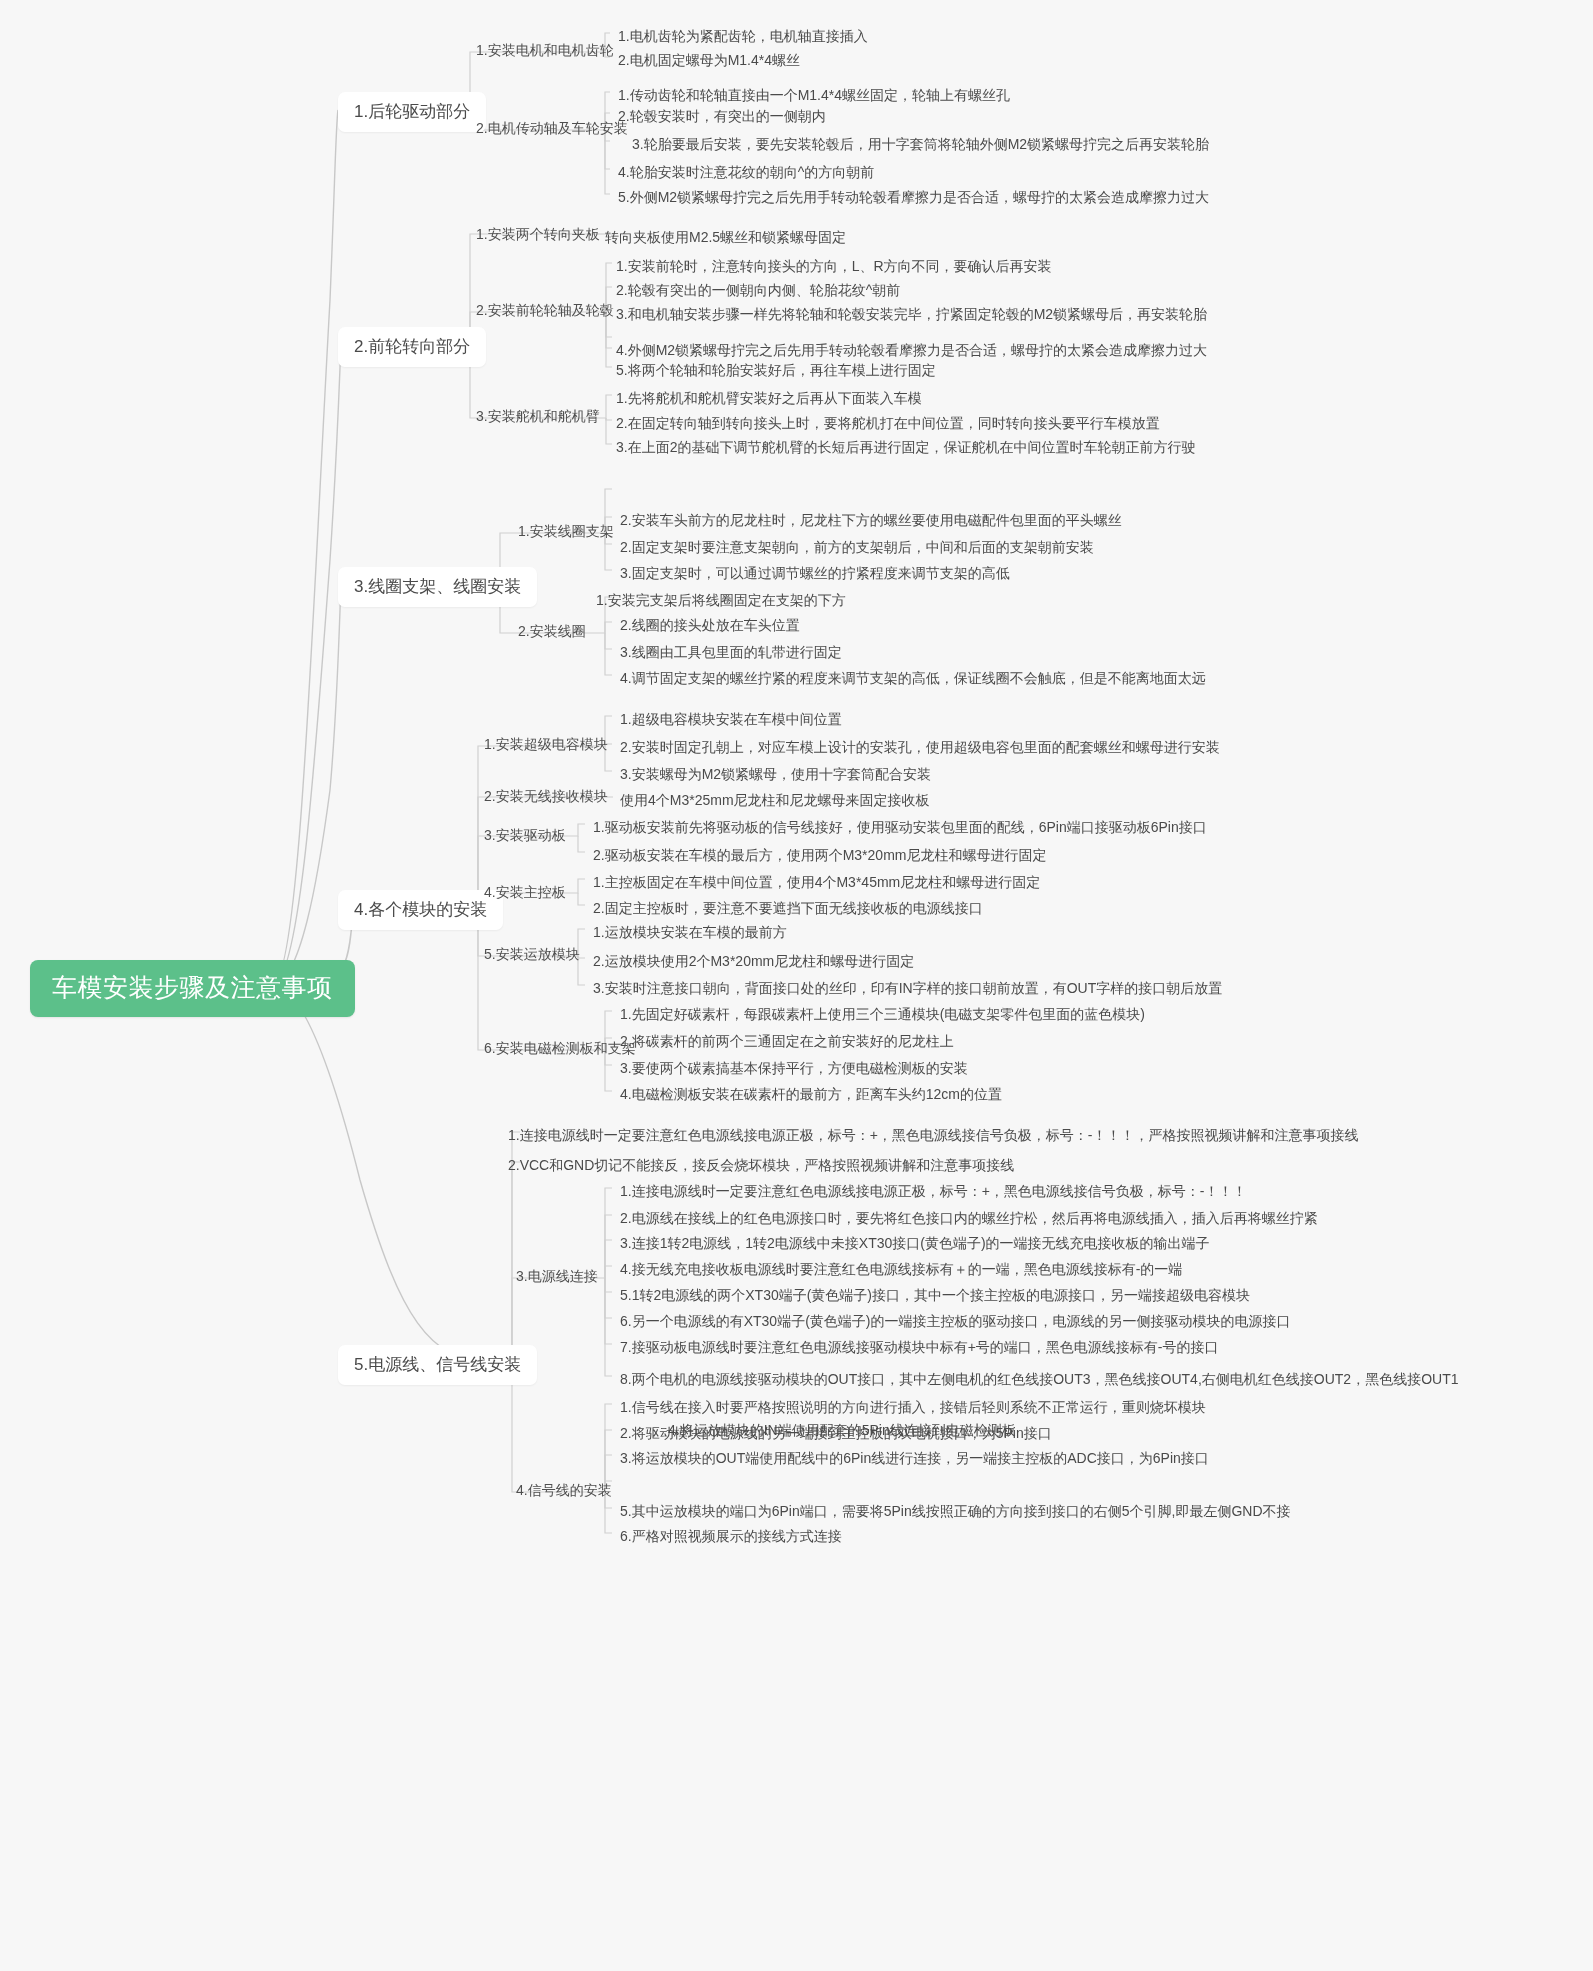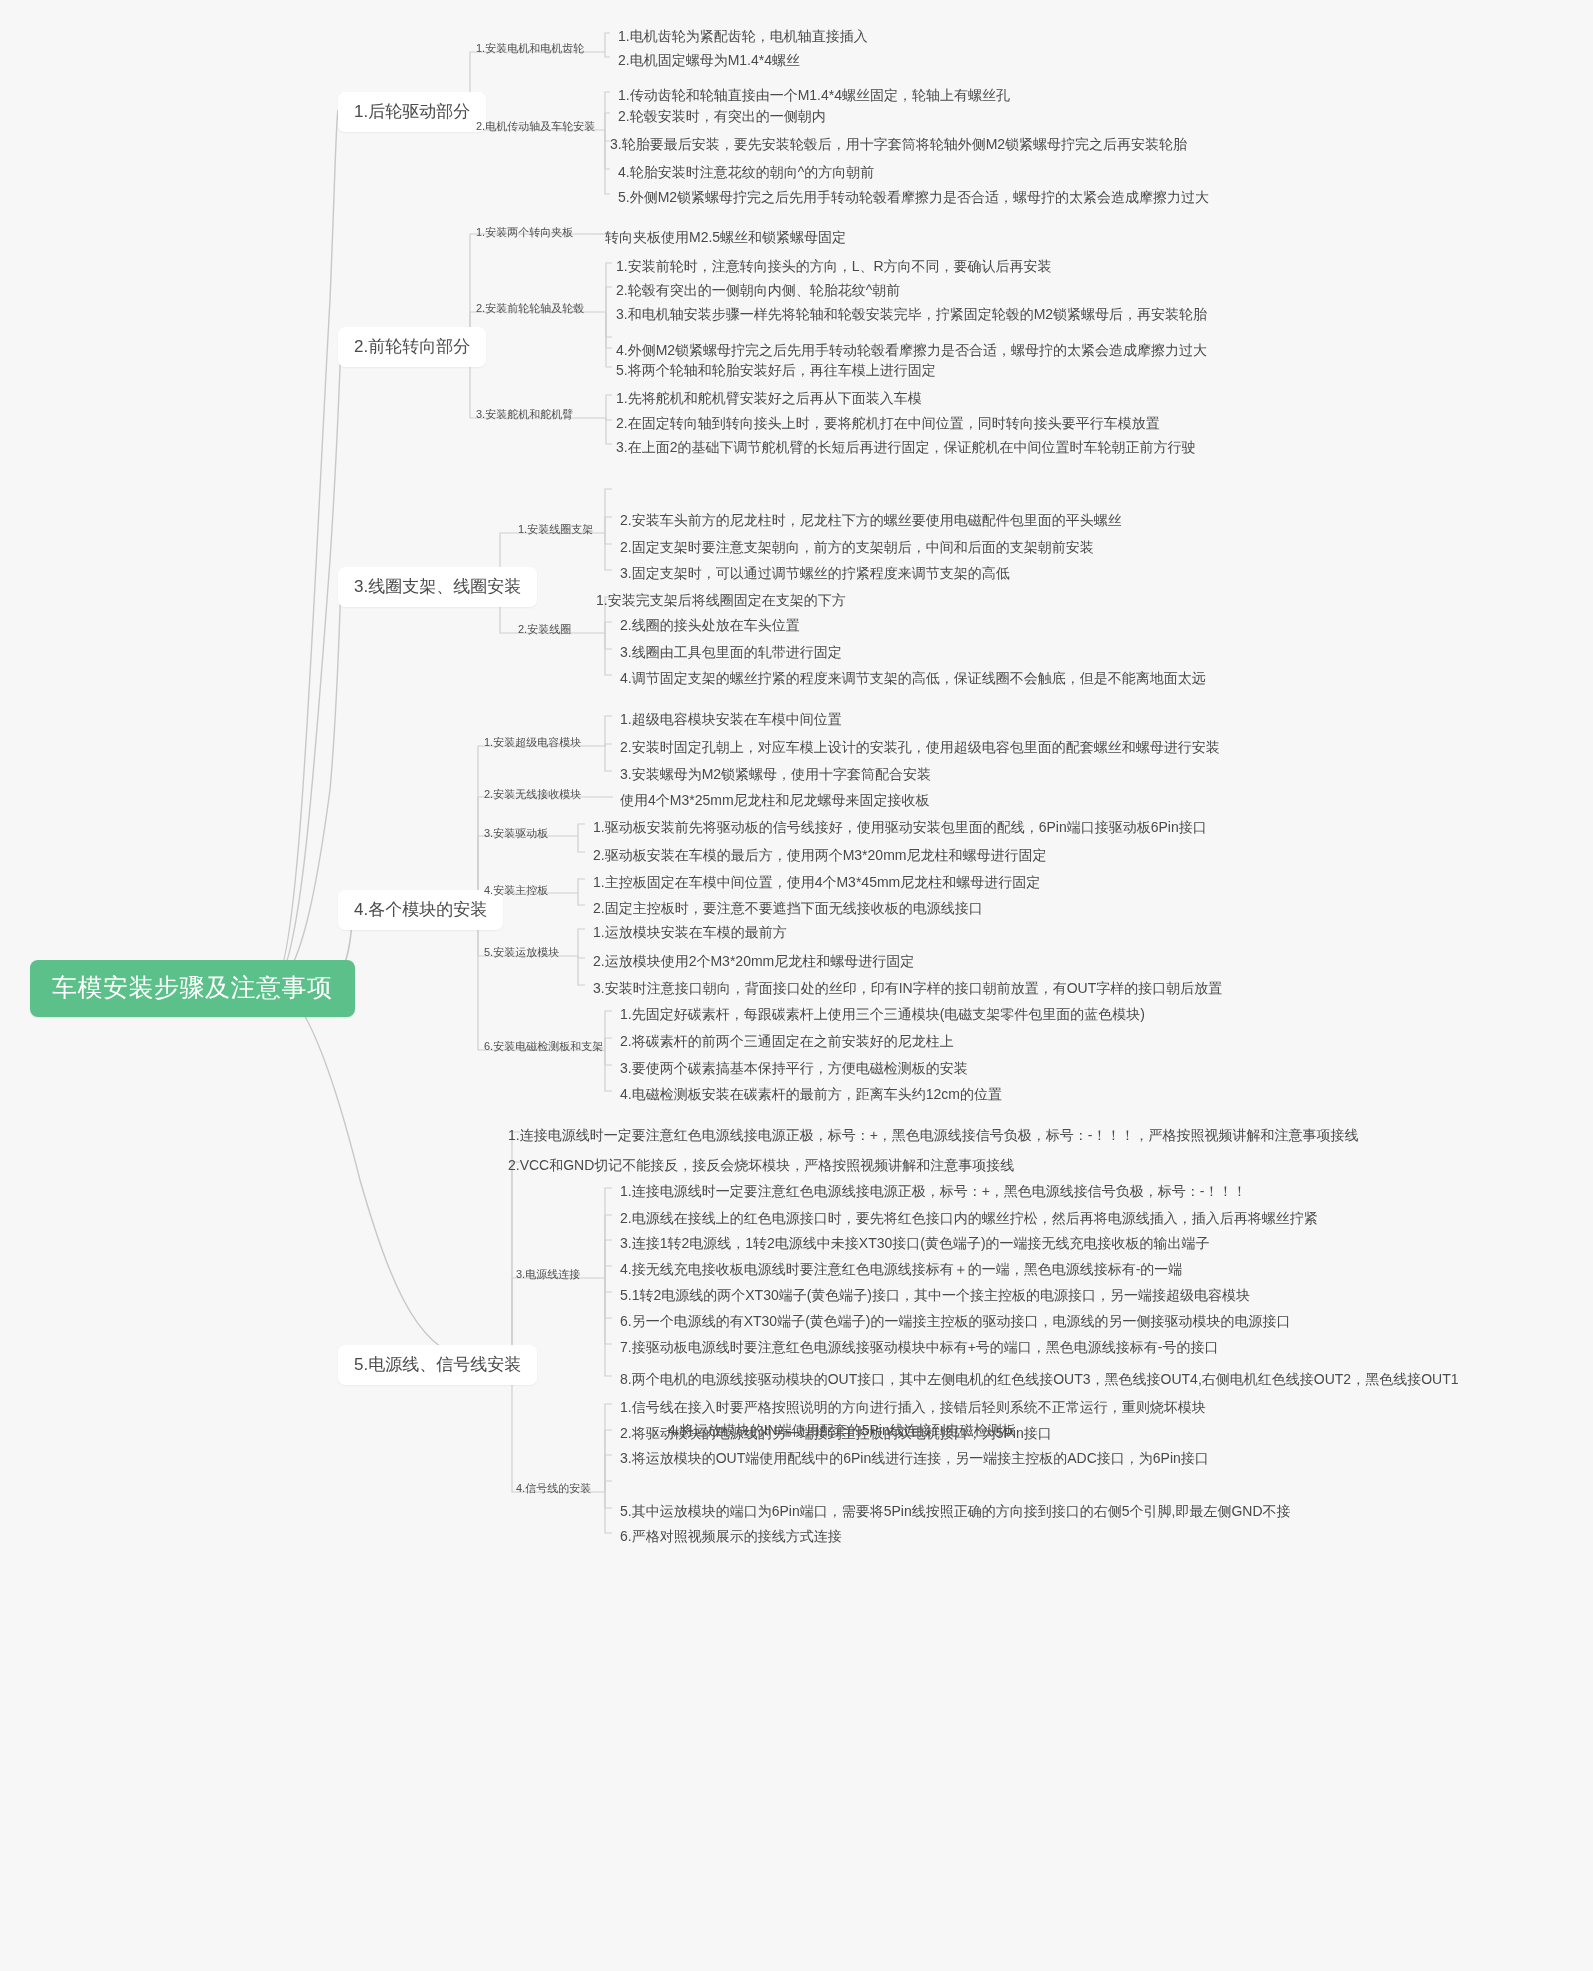--- a/index.html
+++ b/index.html
@@ -41,21 +41,21 @@
     background: #ffffff;
     color: #4a4a4a;
     border-radius: 7px;
     font-size: 17px;
     padding: 9px 16px 10px 16px;
     box-shadow: 0 1px 2px rgba(0,0,0,0.05);
   }
   
   .lvl2 {
     color: #4f4f4f;
-    font-size: 11px;
+    font-size: 14px;
     padding: 2px 6px;
     background: transparent;
   }
   
   .lvl3 {
     color: #4a4a4a;
     font-size: 14px;
     padding: 5px 8px 6px 8px;
     background: transparent;
   }
@@ -156,21 +156,21 @@
 
   <div class="node root" style="left:30px; top:960px;">车模安装步骤及注意事项</div>
 
   <div class="node lvl1" style="left:338px; top:92px;">1.后轮驱动部分</div>
   <div class="node lvl2" style="left:470px; top:40px;">1.安装电机和电机齿轮</div>
   <div class="node lvl2" style="left:470px; top:118px;">2.电机传动轴及车轮安装</div>
   <div class="node lvl3" style="left:610px; top:23px;">1.电机齿轮为紧配齿轮，电机轴直接插入</div>
   <div class="node lvl3" style="left:610px; top:47px;">2.电机固定螺母为M1.4*4螺丝</div>
   <div class="node lvl3" style="left:610px; top:82px;">1.传动齿轮和轮轴直接由一个M1.4*4螺丝固定，轮轴上有螺丝孔</div>
   <div class="node lvl3" style="left:610px; top:103px;">2.轮毂安装时，有突出的一侧朝内</div>
-  <div class="node lvl3" style="left:602px; top:131px;">3.轮胎要最后安装，要先安装轮毂后，用十字套筒将轮轴外侧M2锁紧螺母拧完之后再安装轮胎</div>
+  <div class="node lvl3" style="left:624px; top:131px;">3.轮胎要最后安装，要先安装轮毂后，用十字套筒将轮轴外侧M2锁紧螺母拧完之后再安装轮胎</div>
   <div class="node lvl3" style="left:610px; top:159px;">4.轮胎安装时注意花纹的朝向^的方向朝前</div>
   <div class="node lvl3" style="left:610px; top:184px;">5.外侧M2锁紧螺母拧完之后先用手转动轮毂看摩擦力是否合适，螺母拧的太紧会造成摩擦力过大</div>
 
   <div class="node lvl1" style="left:338px; top:327px;">2.前轮转向部分</div>
   <div class="node lvl2" style="left:470px; top:224px;">1.安装两个转向夹板</div>
   <div class="node lvl2" style="left:470px; top:300px;">2.安装前轮轮轴及轮毂</div>
   <div class="node lvl2" style="left:470px; top:406px;">3.安装舵机和舵机臂</div>
   <div class="node lvl3" style="left:597px; top:224px;">转向夹板使用M2.5螺丝和锁紧螺母固定</div>
   <div class="node lvl3" style="left:608px; top:253px;">1.安装前轮时，注意转向接头的方向，L、R方向不同，要确认后再安装</div>
   <div class="node lvl3" style="left:608px; top:277px;">2.轮毂有突出的一侧朝向内侧、轮胎花纹^朝前</div>

